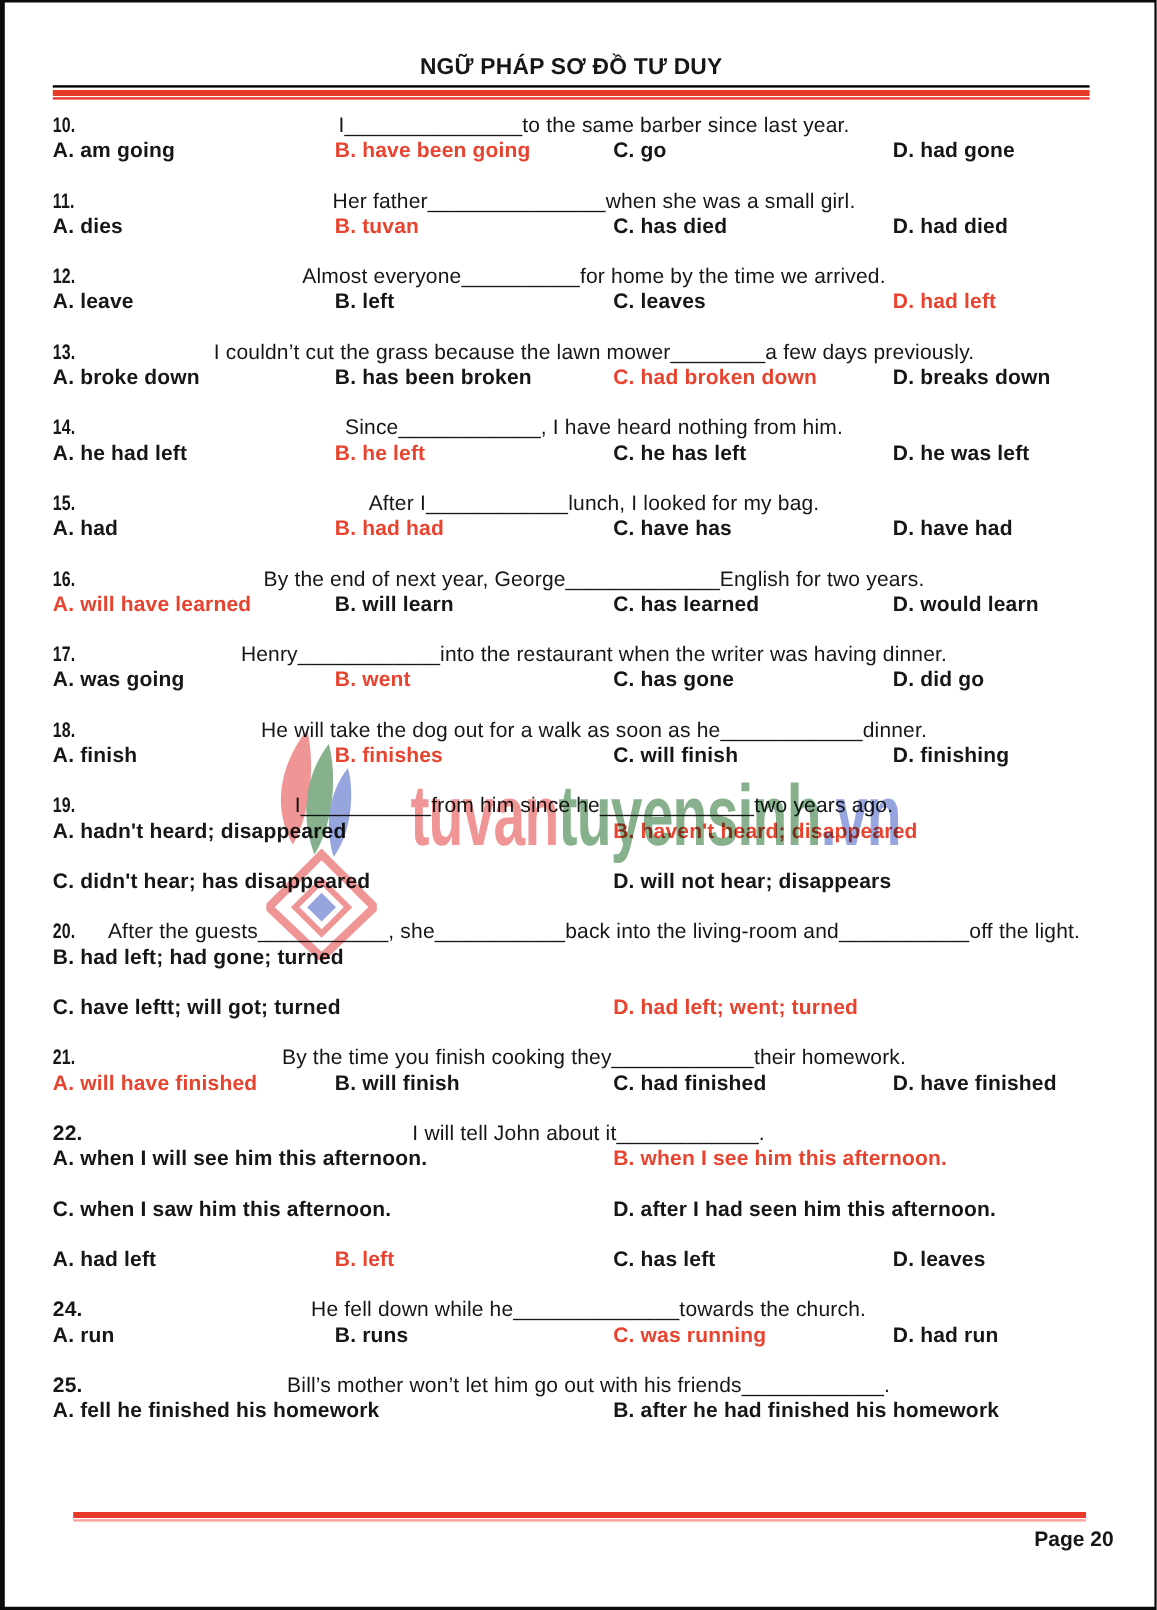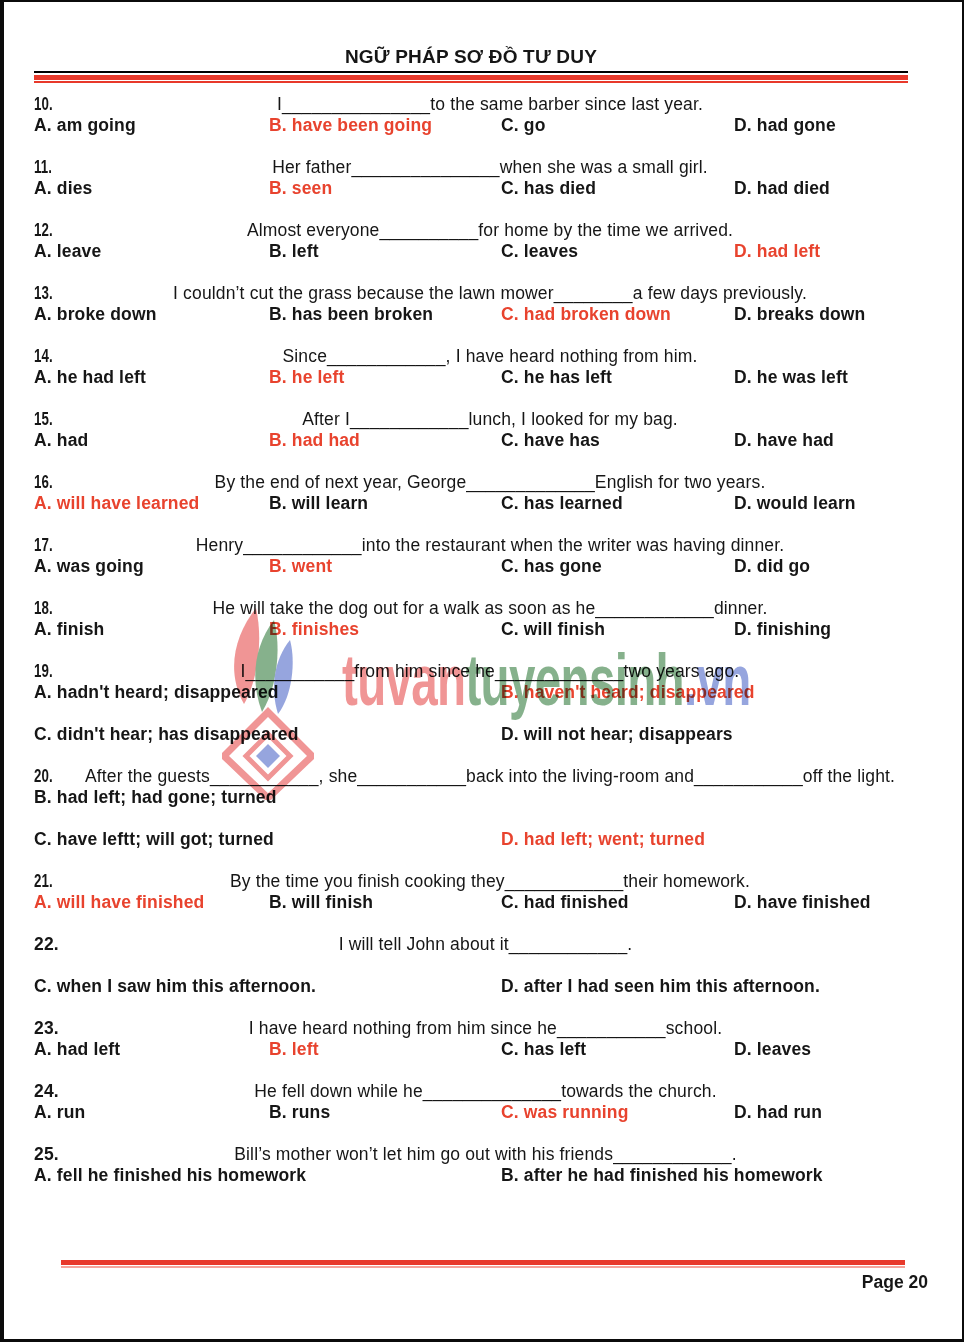--- a/index.html
+++ b/index.html
@@ -14,21 +14,21 @@
     box-sizing:border-box;
     background:#fff;
     border-top:2px solid #0b0b0b;
     border-right:2px solid #0b0b0b;
     border-bottom:3px solid #0b0b0b;
     border-left:4px solid #0b0b0b;
     font-family:"Liberation Sans",sans-serif;
     color:var(--ink);
     overflow:hidden;
   }
-  .content{padding:0 54px 0 30px;}
+  .content{padding:0 54px 0 40px;}
   .title{
     text-align:center;font-weight:bold;font-size:19px;
     letter-spacing:.2px;padding-top:44px;
   }
   .rule-black{height:2px;background:#000;margin-top:3px;}
   .rule-red-thick{height:5px;background:var(--red);margin-top:2px;}
   .rule-red-thin{height:2px;background:var(--red);margin-top:1px;}
 
   #questions{
     margin-top:11px;
@@ -85,21 +85,21 @@
             <div class="opt">A. am going</div>
             <div class="opt correct">B. have been going</div>
             <div class="opt">C. go</div>
             <div class="opt">D. had gone</div>
           </div>
         </div>
         <div class="question">
           <div class="stem stem-cond-num"><span class="qnum">11.</span><span class="qtext">Her father_______________when she was a small girl.</span></div>
           <div class="opts cols4">
             <div class="opt">A. dies</div>
-            <div class="opt correct">B. seen</div>
+            <div class="opt correct">B. tuvan</div>
             <div class="opt">C. has died</div>
             <div class="opt">D. had died</div>
           </div>
         </div>
         <div class="question">
           <div class="stem stem-cond-num"><span class="qnum">12.</span><span class="qtext">Almost everyone__________for home by the time we arrived.</span></div>
           <div class="opts cols4">
             <div class="opt">A. leave</div>
             <div class="opt">B. left</div>
             <div class="opt">C. leaves</div>
@@ -185,27 +185,30 @@
           <div class="stem stem-cond-num"><span class="qnum">21.</span><span class="qtext">By the time you finish cooking they____________their homework.</span></div>
           <div class="opts cols4">
             <div class="opt correct">A. will have finished</div>
             <div class="opt">B. will finish</div>
             <div class="opt">C. had finished</div>
             <div class="opt">D. have finished</div>
           </div>
         </div>
         <div class="question">
           <div class="stem stem-bold-num"><span class="qnum">22.</span><span class="qtext">I will tell John about it____________.</span></div>
+          <div class="opts cols2">
+            <div class="opt">A. when I will see him this afternoon.</div>
+            <div class="opt correct">B. when I see him this afternoon.</div>
+          </div>
           <div class="opts cols2 row-gap">
             <div class="opt">C. when I saw him this afternoon.</div>
             <div class="opt">D. after I had seen him this afternoon.</div>
           </div>
         </div>
         <div class="question">
-          <div class="stem stem-bold-num"><span class="qnum">23.</span><span class="qtext">I have heard nothing from him since he___________school.</span></div>
           <div class="opts cols4">
             <div class="opt">A. had left</div>
             <div class="opt correct">B. left</div>
             <div class="opt">C. has left</div>
             <div class="opt">D. leaves</div>
           </div>
         </div>
         <div class="question">
           <div class="stem stem-bold-num"><span class="qnum">24.</span><span class="qtext">He fell down while he______________towards the church.</span></div>
           <div class="opts cols4">

